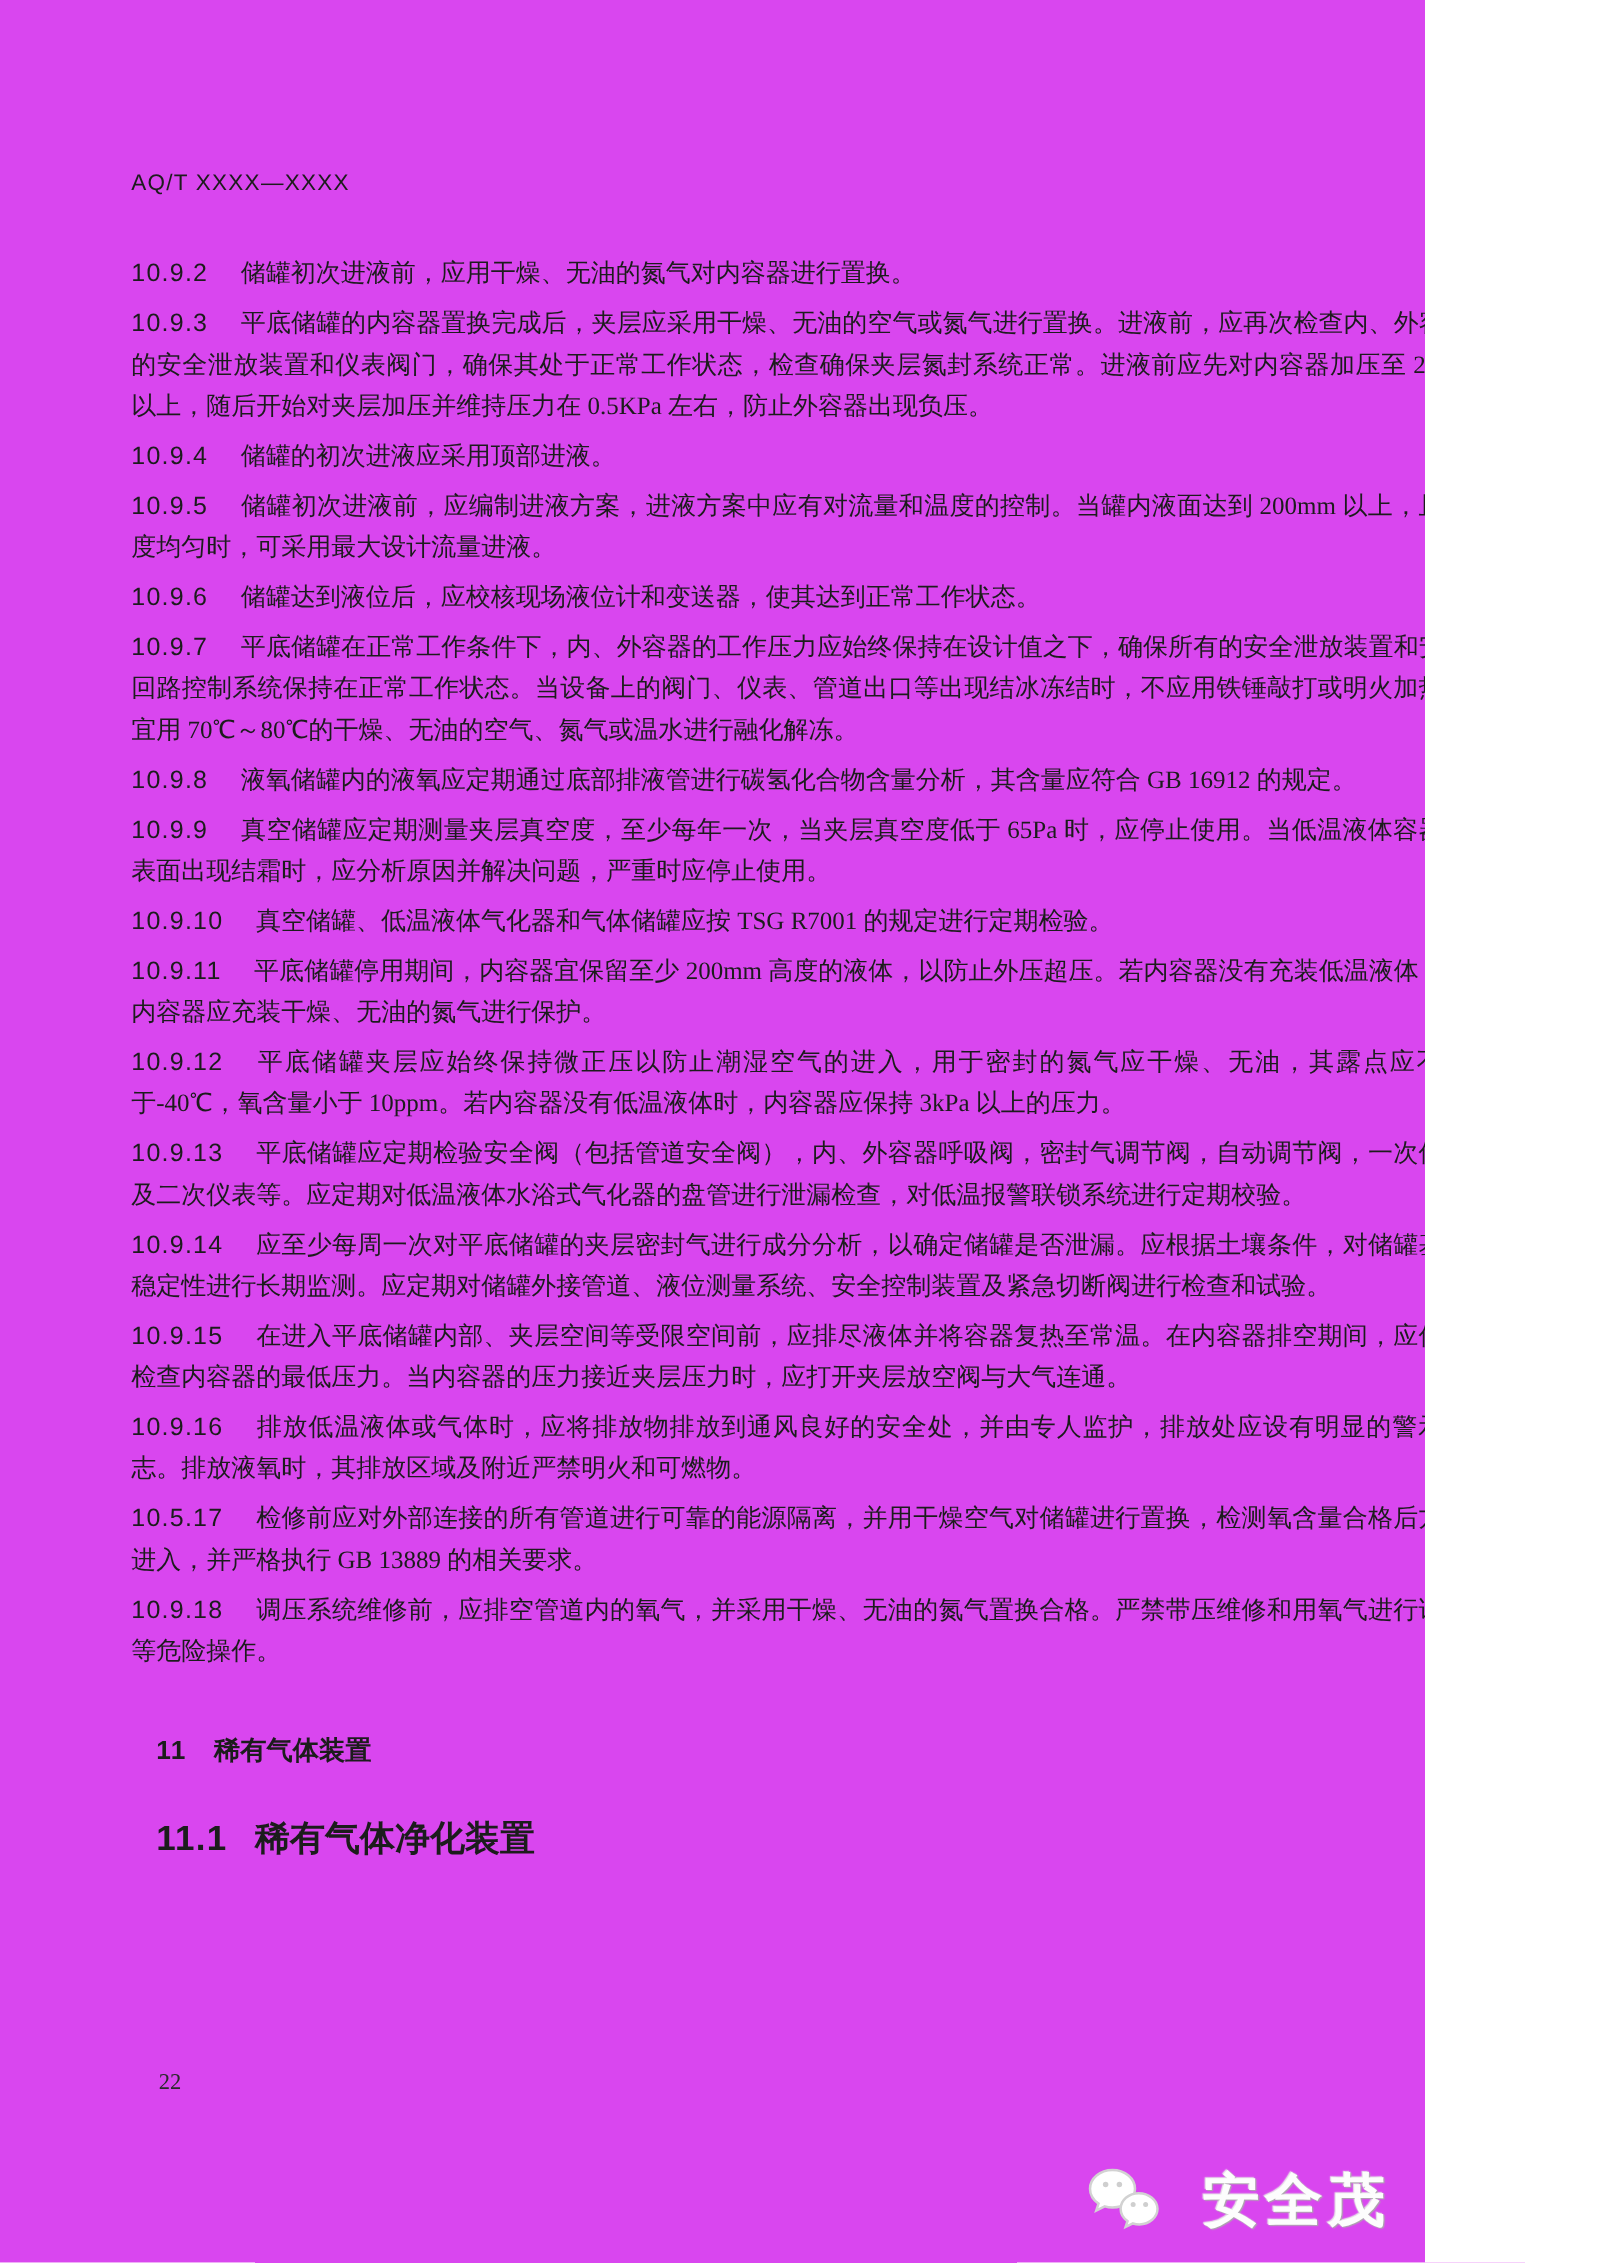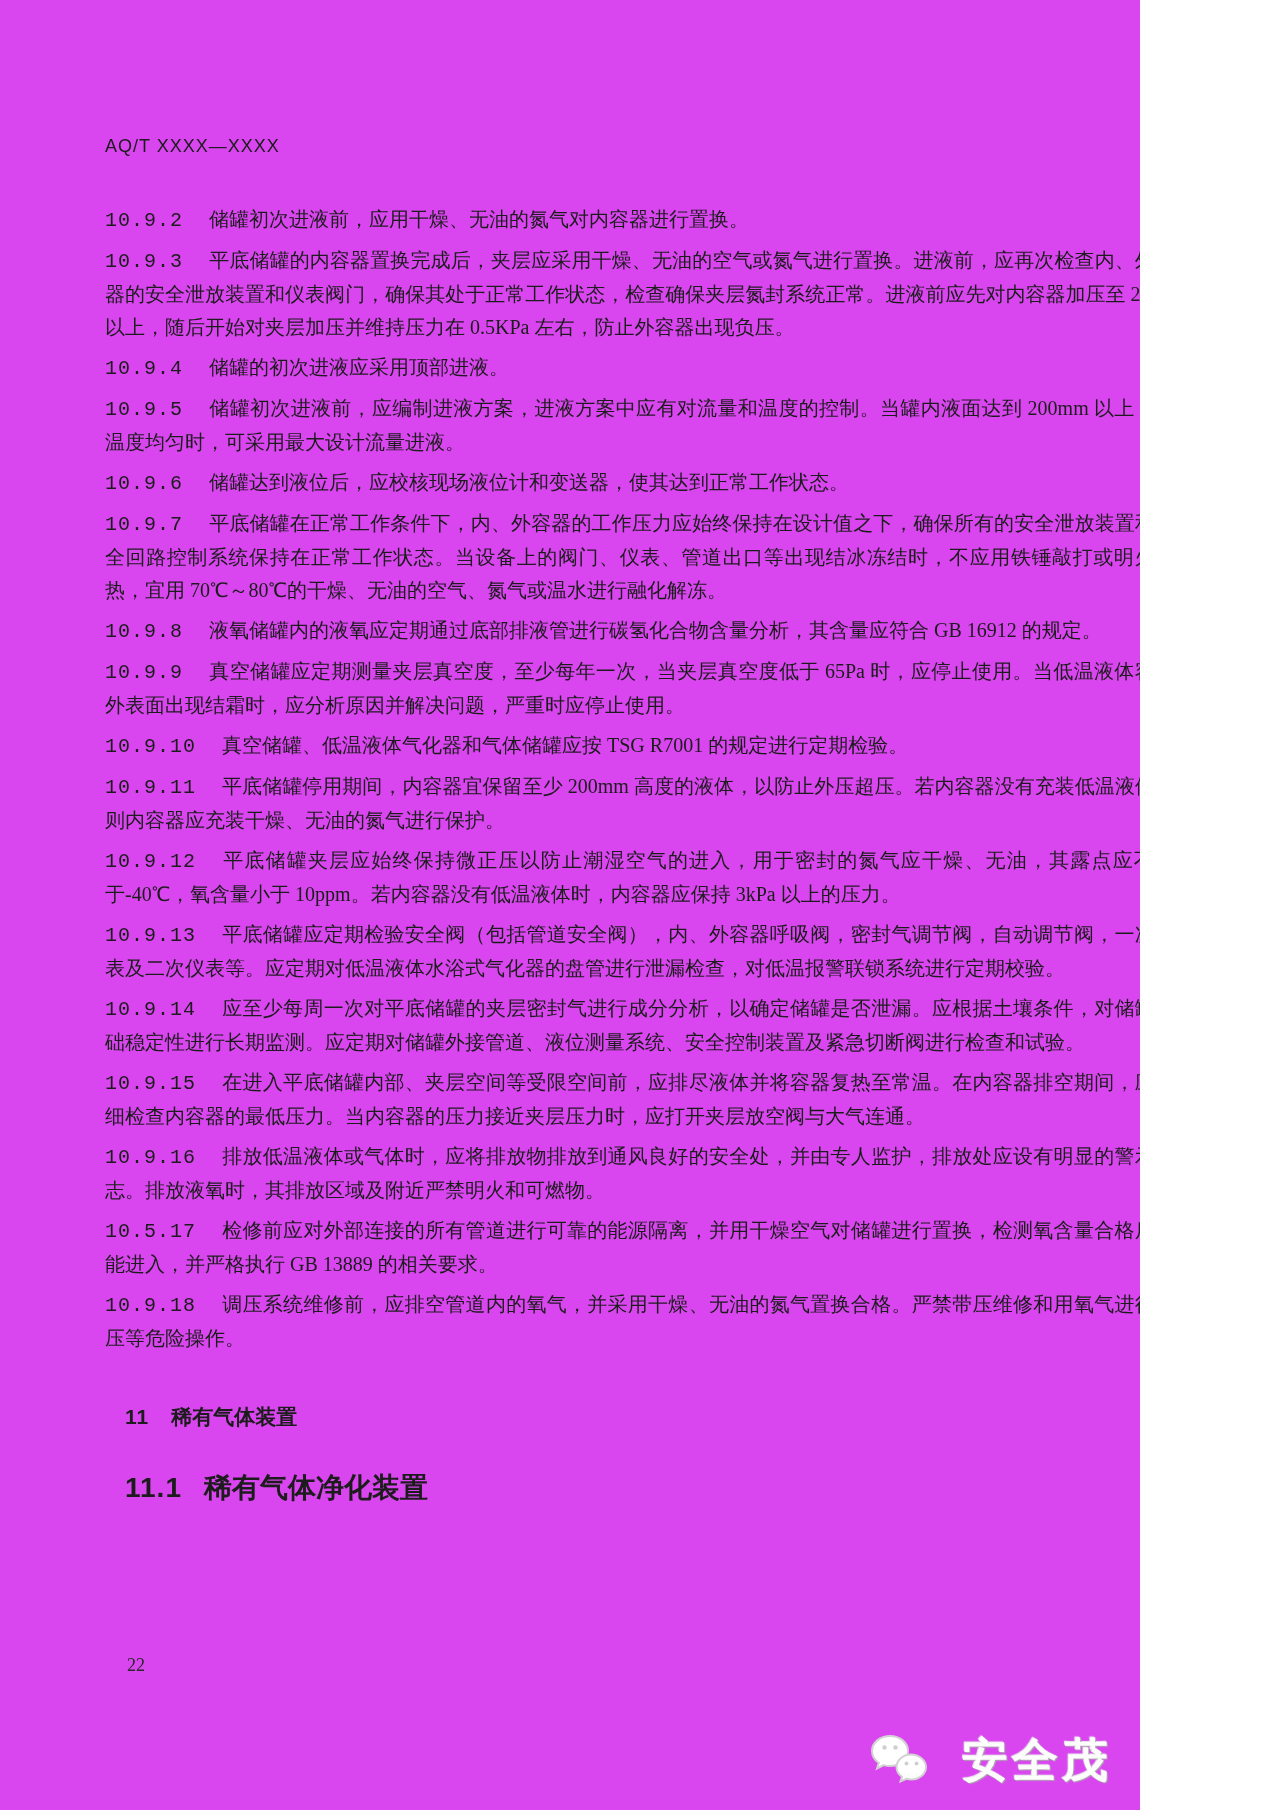--- a/index.html
+++ b/index.html
@@ -31,21 +31,21 @@
   }
   p.clause {
     font-size: 20px;
     line-height: 33px;
     text-align: justify;
     margin-top: 7px;
     color: #1c1c1c;
   }
   p.clause:first-child { margin-top: 0; }
   .clause-num {
-    font-family: Liberation Mono, monospace;
+    font-family: Liberation Sans, sans-serif;
     letter-spacing: 1px;
     margin-right: 26px;
     white-space: nowrap;
   }
   h2.section-h1 {
     margin-top: 48px;
     font-family: "Liberation Sans", sans-serif;
     font-size: 21px;
     font-weight: 700;
     color: #1c1c1c;

